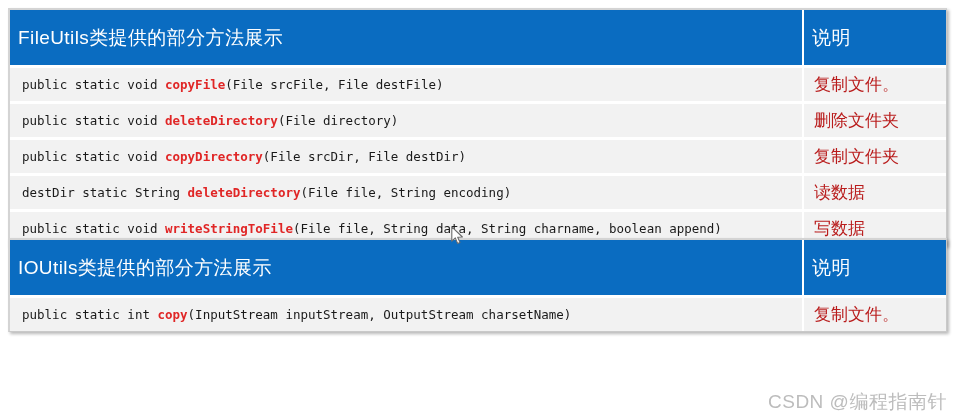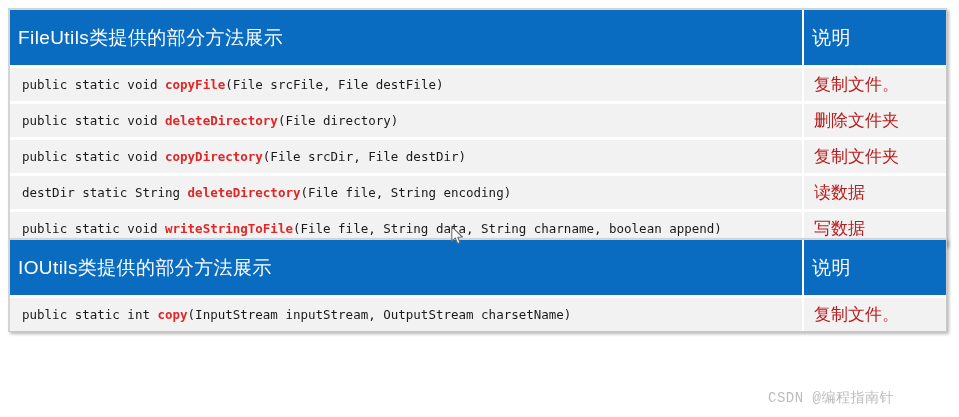--- a/index.html
+++ b/index.html
@@ -97,23 +97,23 @@
     width: 13px;
     height: 19px;
     pointer-events: none;
   }
 
   
   .watermark {
     position: absolute;
     left: 768px;
     top: 389px;
-    font-size: 14px;
+    font-size: 19px;
     color: #b9b9b9;
-    font-family: Liberation Mono, monospace;
+    font-family: Liberation Sans, sans-serif;
     letter-spacing: 0.5px;
     white-space: nowrap;
     pointer-events: none;
     opacity: 0.95;
   }
 </style>
 </head>
 <body>
 
 <div class="page">

